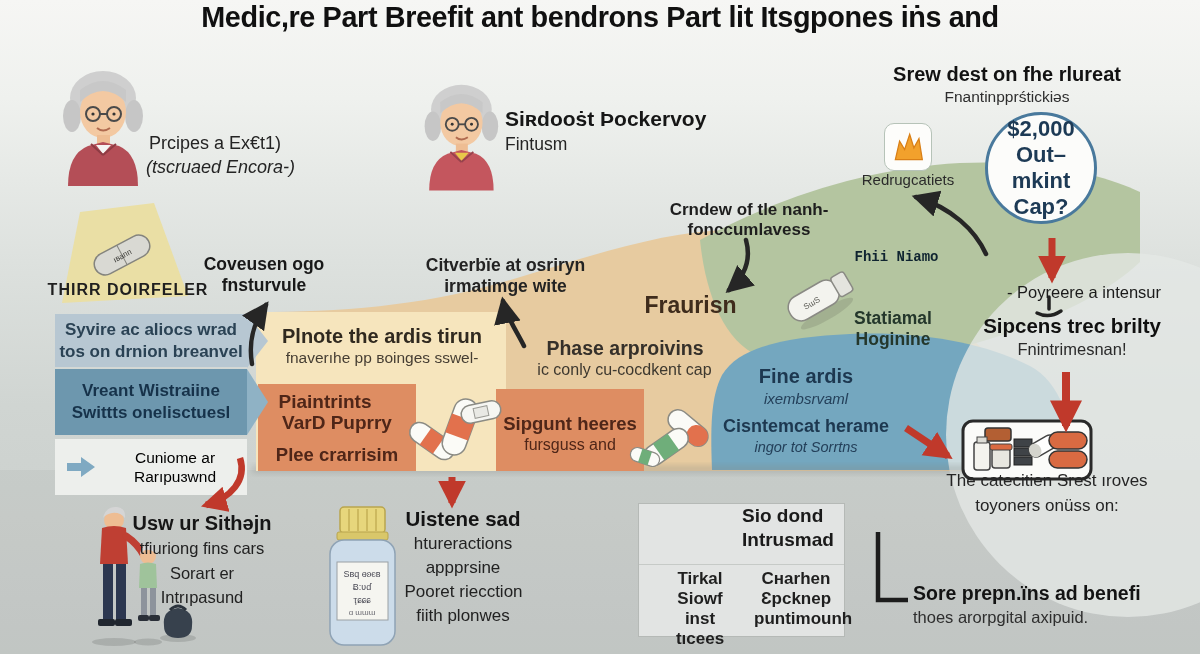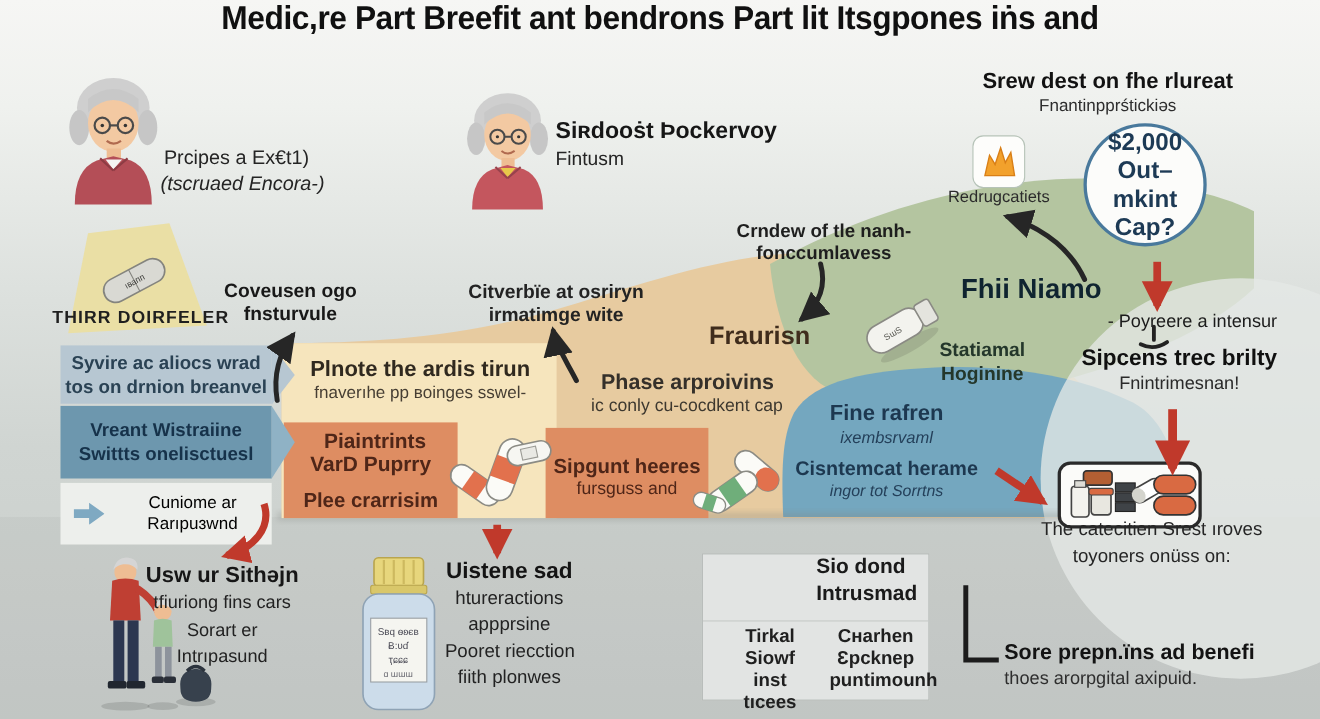--- a/index.html
+++ b/index.html
@@ -271,43 +271,43 @@
     </svg>
     <div class="lines" style="flex:1;">
       <span>Cuniome ar</span>
       <span>Rarıpuɜwnd</span>
     </div>
   </div>
 
   <div class="abs txt c b" style="left:268px;top:325px;width:228px;font-size:20px;color:#30291f;">Plnote the ardis tirun</div>
   <div class="abs txt c" style="left:262px;top:349px;width:240px;font-size:15.5px;color:#463e33;">fnaverıhe pp ʙoinges sswel-</div>
 
-  <div class="abs txt c b" style="left:264px;top:390px;width:154px;font-size:19px;line-height:23px;color:#4f2618;">Piaintrints</div>
+  <div class="abs txt c b" style="left:248px;top:390px;width:154px;font-size:19px;line-height:23px;color:#4f2618;">Piaintrints</div>
   <div class="abs txt c b" style="left:260px;top:412px;width:154px;font-size:19px;color:#4f2618;">VarD Puprry</div>
   <div class="abs txt c b" style="left:260px;top:444px;width:154px;font-size:18.5px;color:#4f2618;text-align:center;">Plee crarrisim</div>
 
   <div class="abs txt c b" style="left:498px;top:413px;width:144px;font-size:18.5px;color:#4f2618;">Sipgunt heeres</div>
   <div class="abs txt c" style="left:498px;top:436px;width:144px;font-size:16px;color:#4f2618;">fursguss and</div>
 
   <div class="abs txt c b" style="left:418px;top:255px;width:175px;font-size:17.5px;color:#232323;">Citverbïe at osriryn</div>
   <div class="abs txt c b" style="left:418px;top:276px;width:175px;font-size:17.5px;color:#232323;">irmatimge wite</div>
 
   <div class="abs txt c b" style="left:633px;top:292px;width:115px;font-size:23px;color:#3f2c1c;">Fraurisn</div>
 
   <div class="abs txt c b" style="left:530px;top:337px;width:190px;font-size:19.5px;color:#35302a;">Phase arproivins</div>
   <div class="abs txt c" style="left:522px;top:361px;width:205px;font-size:16px;color:#3d382f;">ic conly cu-cocdkent cap</div>
 
   <div class="abs txt c b" style="left:660px;top:200px;width:178px;font-size:17px;color:#1e1e1e;">Crndew of tle nanh-</div>
   <div class="abs txt c b" style="left:660px;top:220px;width:178px;font-size:17px;color:#1e1e1e;">fonccumlavess</div>
 
-  <div class="abs txt c b" style="left:855px;top:249px;width:165px;font-size:25px;color:#0f2430;">Fhii Niamo</div>
+  <div class="abs txt c b" style="left:814px;top:249px;width:165px;font-size:14px;color:#0f2430;font-family:Liberation Mono, monospace;">Fhii Niamo</div>
   <div class="abs txt c b" style="left:838px;top:308px;width:110px;font-size:17.5px;color:#24372b;">Statiamal</div>
   <div class="abs txt c b" style="left:838px;top:329px;width:110px;font-size:17.5px;color:#24372b;">Hoginine</div>
 
-  <div class="abs txt c b" style="left:740px;top:365px;width:132px;font-size:20px;color:#1d3850;">Fine rafren</div>
+  <div class="abs txt c b" style="left:740px;top:365px;width:132px;font-size:20px;color:#1d3850;">Fine ardis</div>
   <div class="abs txt c i" style="left:740px;top:390px;width:132px;font-size:15px;color:#24405a;">ixembsrvaml</div>
   <div class="abs txt c b" style="left:710px;top:416px;width:192px;font-size:18px;color:#1d3850;">Cisntemcat herame</div>
   <div class="abs txt c i" style="left:710px;top:439px;width:192px;font-size:14.5px;color:#24405a;">ingor tot Sorrtns</div>
 
   <div class="abs txt c" style="left:993px;top:283px;width:182px;font-size:16.5px;color:#1b1b1b;">- Poyreere a intensur</div>
   <div class="abs txt c b" style="left:972px;top:314px;width:200px;font-size:20.5px;color:#101010;">Sipcens trec brilty</div>
   <div class="abs txt c" style="left:972px;top:340px;width:200px;font-size:16.5px;color:#2a2a2a;">Fnintrimesnan!</div>
   <div class="abs txt c" style="left:938px;top:471px;width:218px;font-size:17px;color:#252525;">The catecitien Srest ıroves</div>
   <div class="abs txt c" style="left:938px;top:496px;width:218px;font-size:17px;color:#252525;">toyoners onüss on:</div>
 

